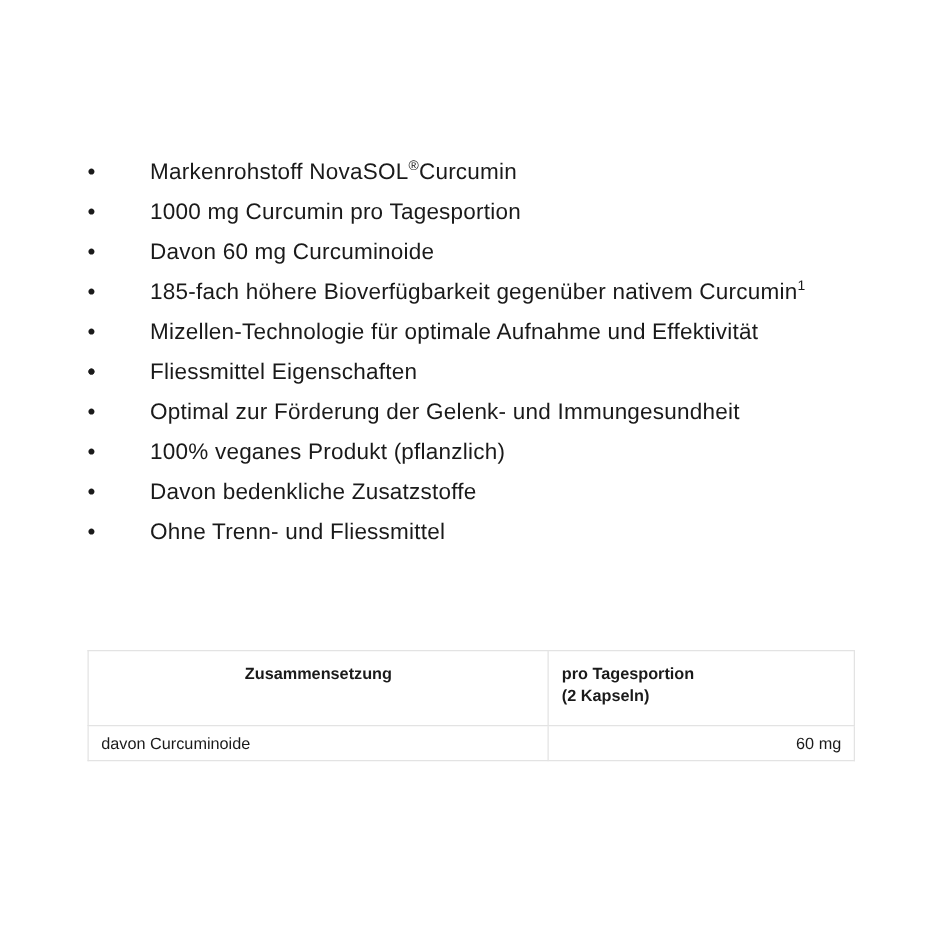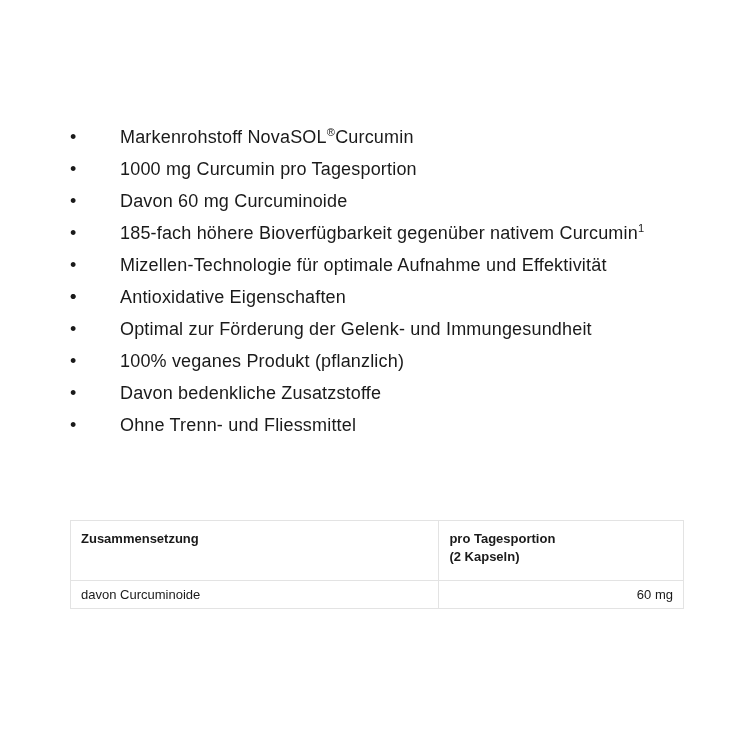--- a/index.html
+++ b/index.html
@@ -87,21 +87,21 @@
     vertical-align: top;
   }
   table.comp-table thead th {
     font-weight: bold;
     height: 50px;
     padding-top: 9px;
     line-height: 18px;
     background: #ffffff;
   }
   table.comp-table thead th.th-name {
-    text-align: left;
+    text-align: center;
   }
   table.comp-table thead th.th-value {
     text-align: left;
   }
   table.comp-table tbody td {
     height: 27px;
     line-height: 27px;
     padding-top: 0;
     padding-bottom: 0;
     font-weight: normal;
@@ -120,21 +120,21 @@
 
 <div class="page">
 
   <ul class="features">
       <li class="feature-item"><span class="bullet">•</span><span class="feature-text"><span>Markenrohstoff NovaSOL</span><sup>®</sup><span>Curcumin</span></span></li>
       <li class="feature-item"><span class="bullet">•</span><span class="feature-text"><span>1000 mg Curcumin pro Tagesportion</span></span></li>
       <li class="feature-item"><span class="bullet">•</span><span class="feature-text"><span>Davon 60 mg Curcuminoide</span></span></li>
       <li class="feature-item"><span class="bullet">•</span><span class="feature-text"><span>185-fach höhere Bioverfügbarkeit gegenüber nativem Curcumin</span><sup>1</sup></span></li>
       <li class="feature-item"><span class="bullet">•</span><span class="feature-text"><span>Mizellen-Technologie für optimale Aufnahme und Effektivität</span></span></li>
       <li class="feature-item"><span class="bullet">•</span></li>
-      <li class="feature-item"><span class="bullet">•</span><span class="feature-text"><span>Antioxidative Eigenschaften</span></span></li>
+      <li class="feature-item"><span class="bullet">•</span><span class="feature-text"><span>Fliessmittel Eigenschaften</span></span></li>
       <li class="feature-item"><span class="bullet">•</span><span class="feature-text"><span>Optimal zur Förderung der Gelenk- und Immungesundheit</span></span></li>
       <li class="feature-item"><span class="bullet">•</span><span class="feature-text"><span>100% veganes Produkt (pflanzlich)</span></span></li>
       <li class="feature-item"><span class="bullet">•</span><span class="feature-text"><span>Davon bedenkliche Zusatzstoffe</span></span></li>
       <li class="feature-item"><span class="bullet">•</span><span class="feature-text"><span>Ohne Trenn- und Fliessmittel</span></span></li>
     </ul>
 
   <div class="comp-table-wrap">
     <table class="comp-table">
       <colgroup>
         <col class="col-name">

